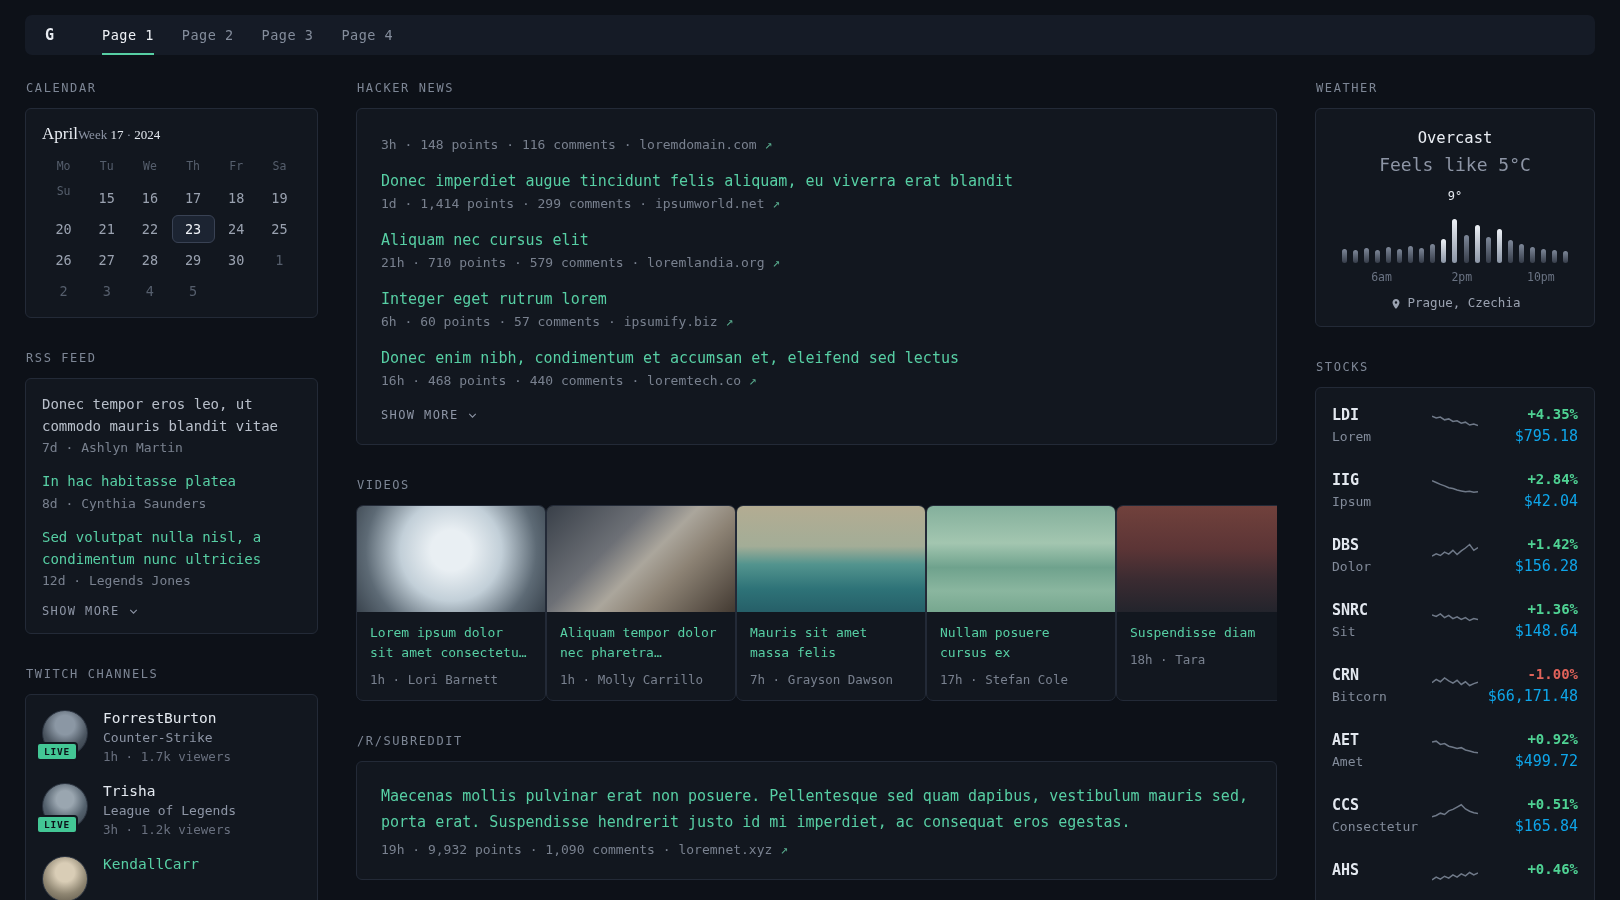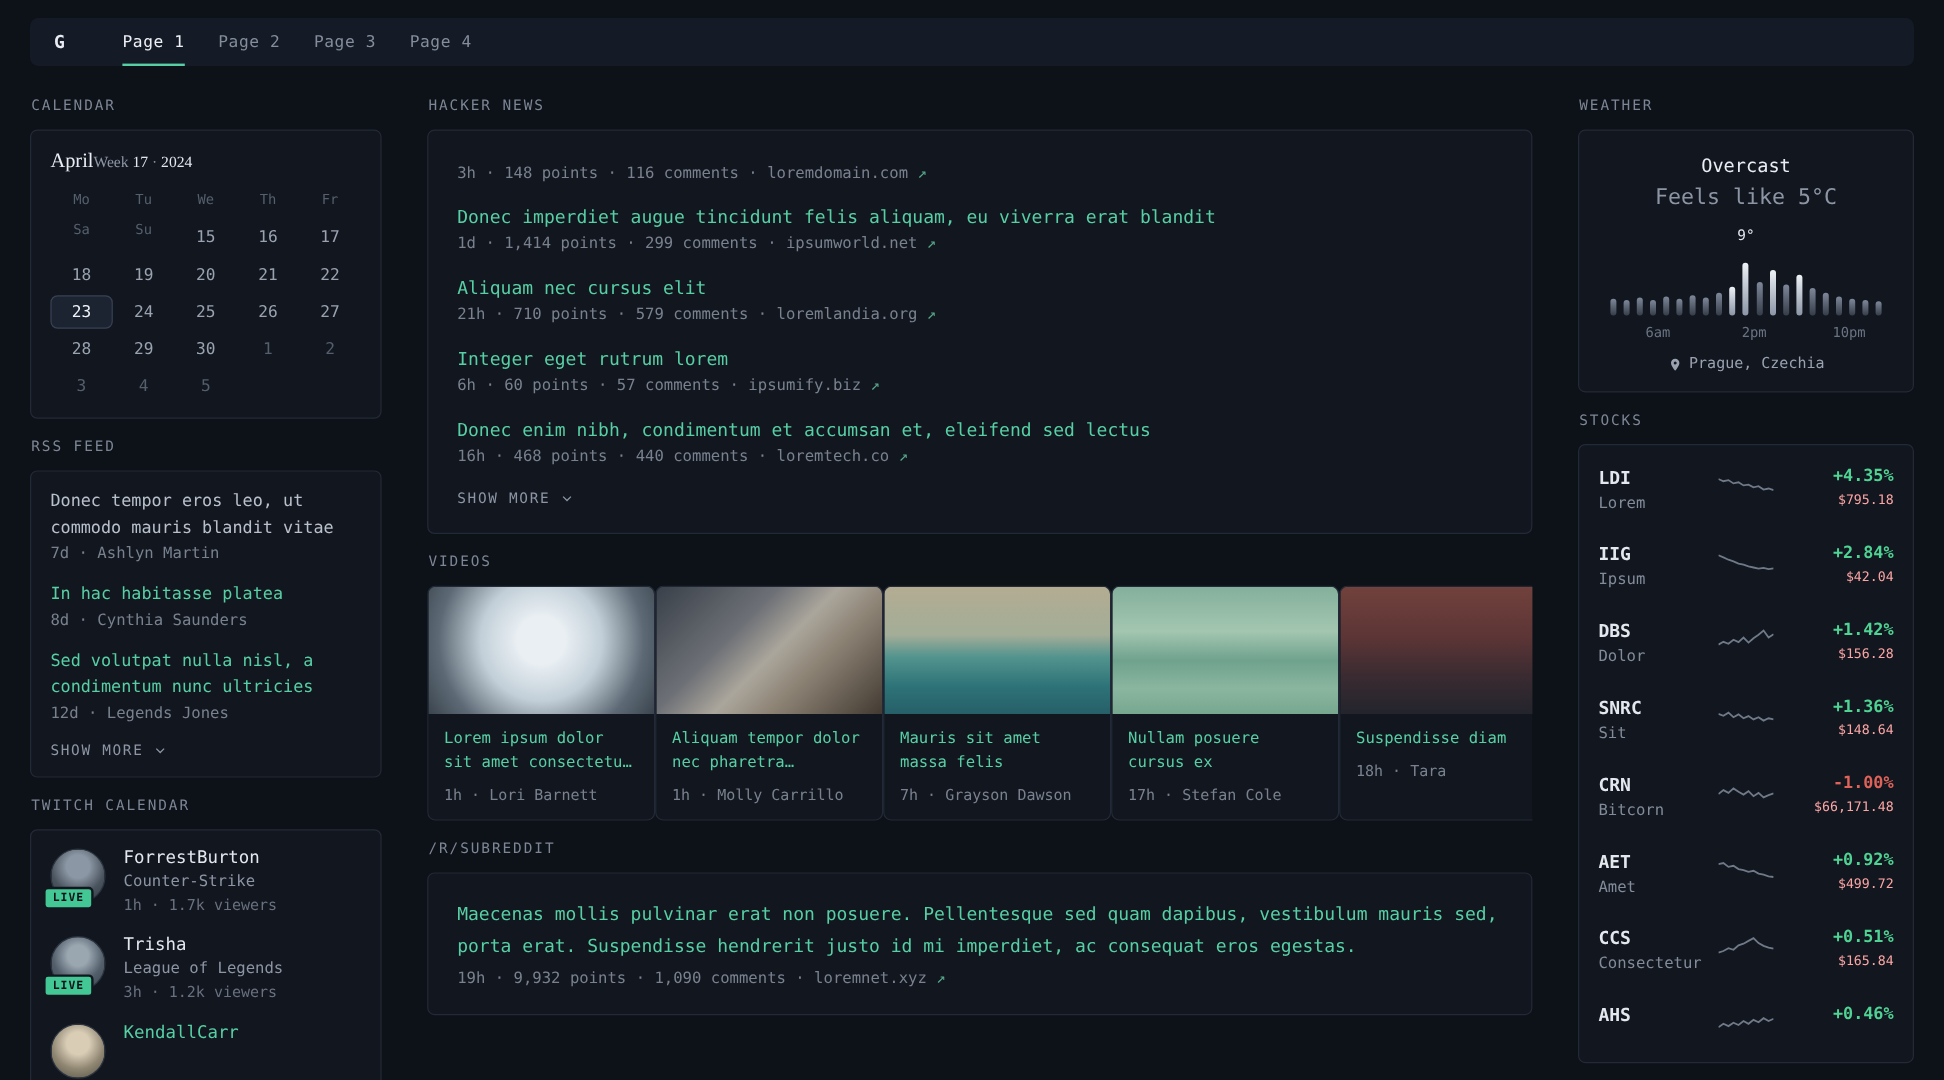--- a/index.html
+++ b/index.html
@@ -22,31 +22,31 @@
   .tabs{ display:flex; }
   .tab{ display:flex; align-items:center; margin:0 14px; font-size:13.5px; color:#848d9c;
     border-bottom:2px solid transparent; border-top:2px solid transparent; cursor:pointer; letter-spacing:.5px; }
   .tab.active{ color:#eef1f6; border-bottom-color:var(--accent); }
 
   
   main{ display:flex; gap:38px; padding:26px 25px 0; align-items:flex-start; }
   .col-left{ width:293px; flex:none; }
   .col-mid{ flex:1; min-width:0; }
   .col-right{ width:280px; flex:none; }
-  .section{ margin-bottom:16px; }
+  .section{ margin-bottom:33px; }
   .sec-title{ font-size:12px; font-weight:normal; letter-spacing:1.6px; color:#7d8695; margin:0 0 13px 1px; }
   .panel{ background:var(--panel); border:1px solid var(--border); border-radius:6px; }
 
   
   .cal{ padding:15px 16px 12px; }
   .cal-head{ display:flex; align-items:baseline;font-family:Liberation Serif, serif; }
   .cal-month{ font-size:17px; color:#eaeef4; }
   .cal-week{ font-size:13px; color:var(--muted); }
   .cal-week b{ color:#e3e8ef; font-weight:normal; }
-  .cal-grid{ display:grid; grid-template-columns:repeat(5,1fr); margin-top:15px; row-gap:3px; }
+  .cal-grid{ display:grid; grid-template-columns:repeat(6,1fr); margin-top:15px; row-gap:3px; }
   .dn{ text-align:center; font-size:11.5px; color:var(--dimmer); padding-bottom:8px; }
   .day{ text-align:center; font-size:13.5px; color:#9aa2b0; height:28px; line-height:28px; border-radius:6px; }
   .day.today{ background:#1c2432; border:1px solid #394254; line-height:26px; color:#eef1f6; }
   .day.dim{ color:#555e6c; }
 
   
   .list-panel{ padding:15px 16px; }
   .rss-item{ margin-bottom:16px; }
   .rss-title{ font-size:14px; line-height:1.55; color:var(--accent); cursor:pointer; }
   .rss-title.muted{ color:#b9c0cb; }
@@ -119,21 +119,21 @@
   .stock{ display:flex; align-items:flex-start; padding:13px 0; cursor:pointer; }
   .s-left{ width:92px; flex:none; }
   .s-sym{ font-size:15px; font-weight:bold; color:#e3e8ef; }
   .s-name{ font-size:13px; color:#828b9a; margin-top:5px; }
   .s-spark{ flex:1; height:30px; padding:0 8px; }
   .s-spark svg{ width:100%; height:100%; display:block; }
   .s-right{ width:92px; flex:none; text-align:right; }
   .s-change{ font-size:14px; font-weight:bold; }
   .pos .s-change{ color:var(--pos); }
   .neg .s-change{ color:var(--neg); }
-  .s-price{ font-size:11px; color:#fca5a5; margin-top:5px; }
+  .s-price{ font-size:15px; color:#0ea5e9; margin-top:5px; }
 </style>
 </head>
 <body>
 
 <header class="topbar">
   <div class="logo">G</div>
   <nav class="tabs">
     <div class="tab active">Page 1</div>
     <div class="tab">Page 2</div>
     <div class="tab">Page 3</div>
@@ -211,21 +211,21 @@
         <div class="show-more">
           <span>SHOW MORE</span>
           <svg class="chev" viewBox="0 0 24 24">
               <polyline points="6 9 12 15 18 9"></polyline>
             </svg>
         </div>
       </div>
     </section>
 
     <section class="section">
-      <h2 class="sec-title">TWITCH CALENDAR</h2>
+      <h2 class="sec-title">TWITCH CHANNELS</h2>
       <div class="panel list-panel">
         <div class="tw-row">
           <div class="avatar-wrap">
             <div class="avatar av-0"></div>
             <span class="live-badge">LIVE</span>
           </div>
           <div>
             <div class="tw-name">ForrestBurton</div>
             <div class="tw-game">Counter-Strike</div>
             <div class="tw-meta">1h · 1.7k viewers</div>

